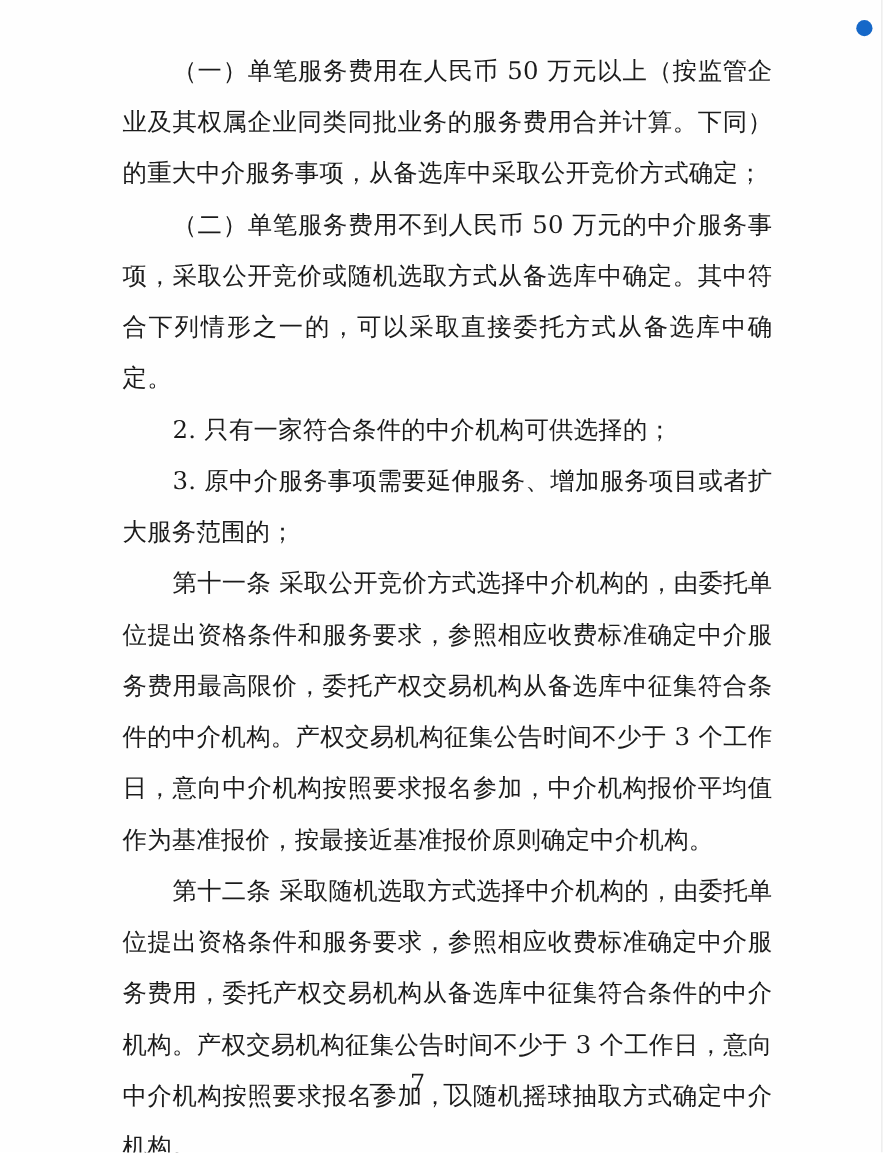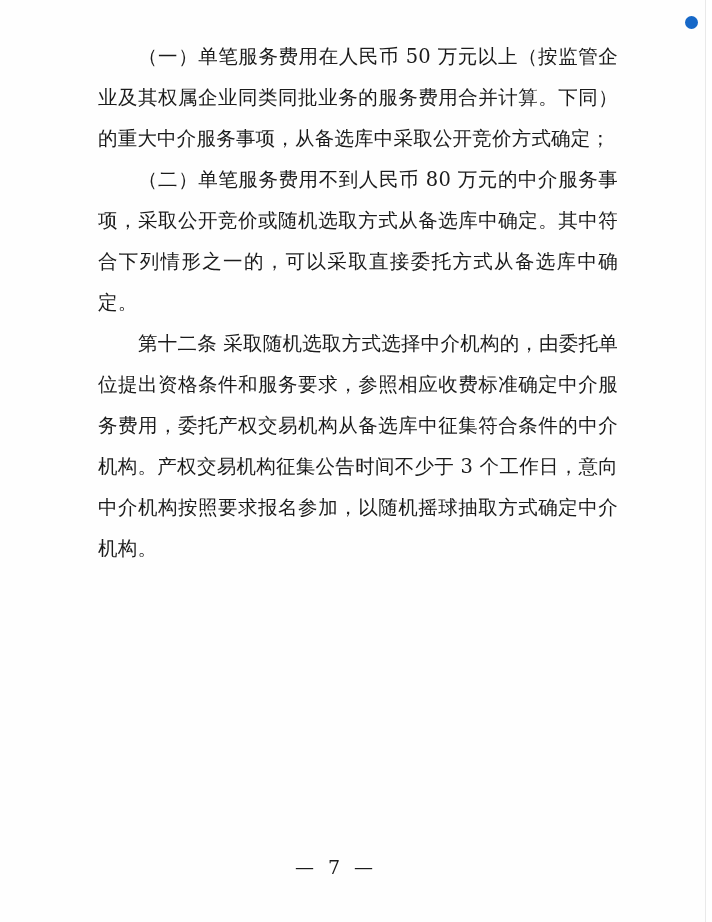--- a/index.html
+++ b/index.html
@@ -81,21 +81,24 @@
 </head>
 <body>
 
 <div class="page">
 
   <div class="right-edge-bar"></div>
   <div class="scroll-dot"></div>
 
   <div class="content">
     <p class="para indent">（一）单笔服务费用在人民币 50 万元以上（按监管企业及其权属企业同类同批业务的服务费用合并计算。下同）的重大中介服务事项，从备选库中采取公开竞价方式确定；</p>
-    <p class="para indent">（二）单笔服务费用不到人民币 80 万元的中介服务事项，采取公开竞价或随机选取方式从备选库中确定。其中符合下列情形之一的，可以采取直接委托方式从备选库中确定。</p>
+    <p class="para indent">（二）单笔服务费用不到人民币 50 万元的中介服务事项，采取公开竞价或随机选取方式从备选库中确定。其中符合下列情形之一的，可以采取直接委托方式从备选库中确定。</p>
+    <p class="para indent">2. 只有一家符合条件的中介机构可供选择的；</p>
+    <p class="para indent">3. 原中介服务事项需要延伸服务、增加服务项目或者扩大服务范围的；</p>
+    <p class="para indent">第十一条 采取公开竞价方式选择中介机构的，由委托单位提出资格条件和服务要求，参照相应收费标准确定中介服务费用最高限价，委托产权交易机构从备选库中征集符合条件的中介机构。产权交易机构征集公告时间不少于 3 个工作日，意向中介机构按照要求报名参加，中介机构报价平均值作为基准报价，按最接近基准报价原则确定中介机构。</p>
     <p class="para indent">第十二条 采取随机选取方式选择中介机构的，由委托单位提出资格条件和服务要求，参照相应收费标准确定中介服务费用，委托产权交易机构从备选库中征集符合条件的中介机构。产权交易机构征集公告时间不少于 3 个工作日，意向中介机构按照要求报名参加，以随机摇球抽取方式确定中介机构。</p>
   </div>
 
   <div class="footer">
     <span class="footer-inner">
       <span class="page-num">— 7 —</span>
     </span>
   </div>
 
 </div>

